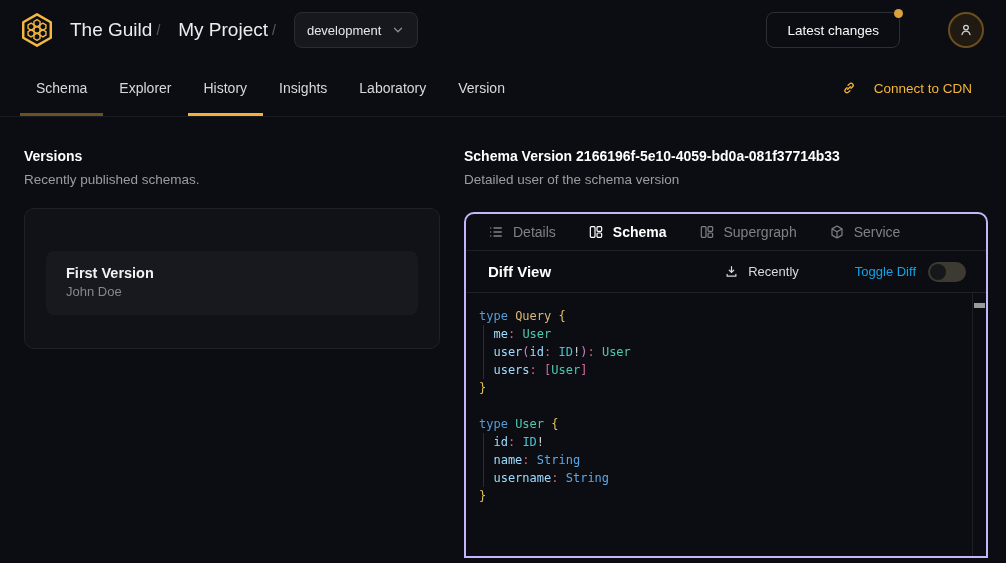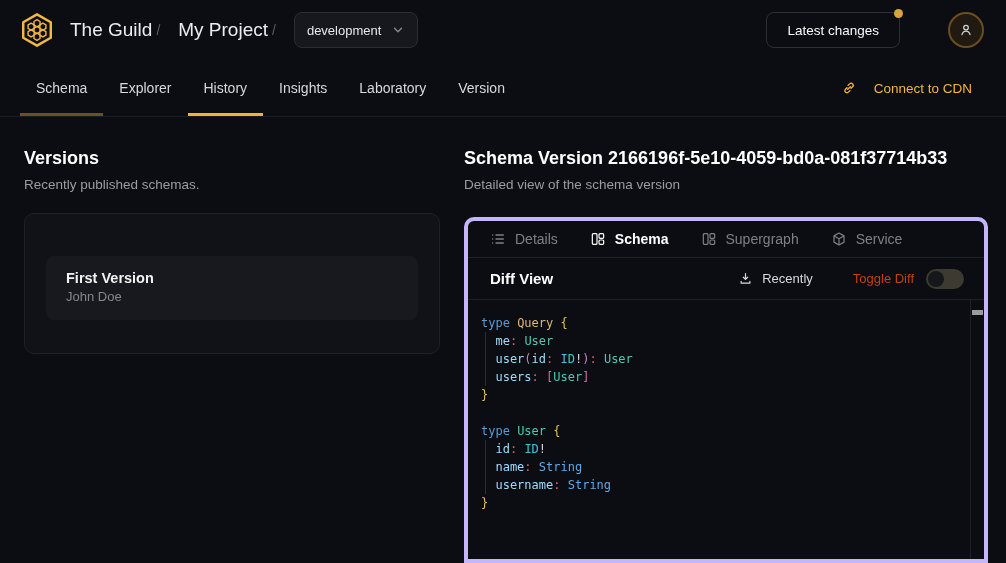--- a/index.html
+++ b/index.html
@@ -63,42 +63,42 @@
   .nav-tab.dim::after { background:#6b5120; }
   .nav-tab.active::after { background:#f2b13e; }
   .cdn-link {
     margin-left:auto; display:flex; align-items:center; gap:17px;
     color:#f3b63c; font-size:13.5px; cursor:pointer;
   }
 
   
   .main { display:flex; height:446px; }
   .left-col { width:440px; flex:0 0 auto; padding:31px 0 0 24px; }
-  .panel-title { font-size:18px; font-weight:700; color:#ffffff; }
+  .panel-title { font-size:14px; font-weight:700; color:#ffffff; }
   .panel-sub { font-size:13.5px; color:#9a9da3; margin-top:8px; }
 
   .versions-card {
     margin-top:21px; width:416px; height:141px;
     background:#101217; border:1px solid #1e212a; border-radius:10px;
     padding:42px 21px 12px 21px;
   }
   .version-item {
     background:#17191f; border-radius:8px; padding:14px 20px 16px 20px; cursor:pointer;
   }
   .vi-name { font-size:14.5px; font-weight:700; color:#f2f2f3; }
   .vi-author { font-size:13px; color:#85878c; margin-top:3px; }
   .vi-row { display:flex; align-items:center; margin-top:14px; }
   .vi-dot { width:8px; height:8px; border-radius:50%; background:#10b981; margin-right:12px; }
   .vi-status { font-size:13px; color:#d6d7d9; }
   .vi-badge { margin-left:auto; font-size:12.5px; font-weight:700; color:#e8e8ea; }
 
   .right-col { flex:1; padding:31px 18px 0 24px; min-width:0; }
   .detail-box {
     margin-top:25px; height:346px;
-    border:4px solid #c4b5fd; border-radius:10px 10px 0 0;
+    border:2px solid #c4b5fd; border-radius:10px 10px 0 0;
     display:flex; flex-direction:column; overflow:hidden;
   }
   .detail-tabs {
     height:37px; flex:0 0 auto; display:flex; align-items:center;
     gap:32px; padding:0 22px; border-bottom:1px solid #1e212a;
   }
   .dtab {
     display:flex; align-items:center; gap:9px; background:none; border:none;
     color:#7d8086; font-size:14px; font-family:inherit; cursor:pointer; padding:0;
   }
@@ -109,21 +109,21 @@
   .diff-row {
     height:42px; flex:0 0 auto; display:flex; align-items:center;
     padding:0 20px 0 22px; border-bottom:1px solid #1e212a;
   }
   .diff-title { font-size:15px; font-weight:700; color:#ffffff; }
   .download-btn {
     margin-left:auto; display:flex; align-items:center; gap:9px;
     background:none; border:none; color:#d9dadc; font-size:13px;
     font-family:inherit; cursor:pointer;
   }
-  .toggle-label { margin-left:40px; font-size:13px; color:#c2410c; }
+  .toggle-label { margin-left:56px; font-size:13px; color:#0ea5e9; }
   .toggle {
     margin-left:12px; width:38px; height:20px; border-radius:10px;
     background:#3c3a31; position:relative; cursor:pointer; border:none;
   }
   .toggle .knob {
     position:absolute; top:2px; left:2px; width:16px; height:16px;
     border-radius:50%; background:#15171b; transition:left .15s;
   }
 
   .code-area {
@@ -210,21 +210,21 @@
     <div class="versions-card">
       <div class="version-item">
         <div class="vi-name">First Version</div>
         <div class="vi-author">John Doe</div>
       </div>
     </div>
   </div>
 
   <div class="right-col">
     <div class="panel-title">Schema Version 2166196f-5e10-4059-bd0a-081f37714b33</div>
-    <div class="panel-sub">Detailed view of the schema version</div>
+    <div class="panel-sub">Detailed user of the schema version</div>
 
     <div class="detail-box">
       <div class="detail-tabs">
         <button class="dtab">
           <span>
             <svg viewBox="0 0 24 24" width="16" height="16" fill="none" stroke-width="2" stroke-linecap="round">
               <path d="M9 6h11M9 12h11M9 18h11"></path>
                 <path d="M4 6h.01M4 12h.01M4 18h.01"></path>
             </svg>
           </span>

